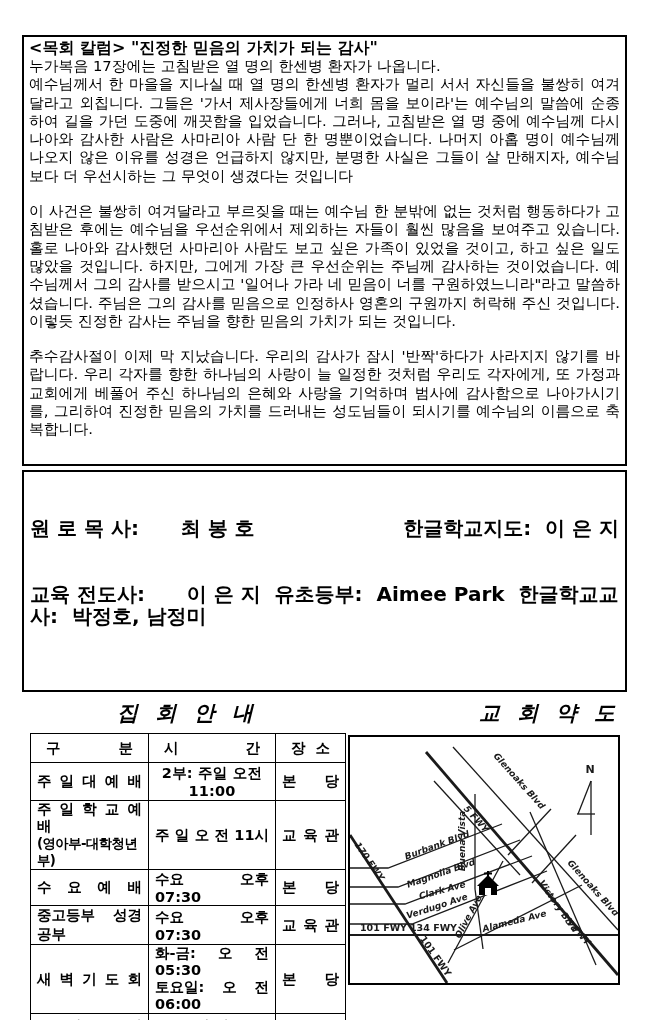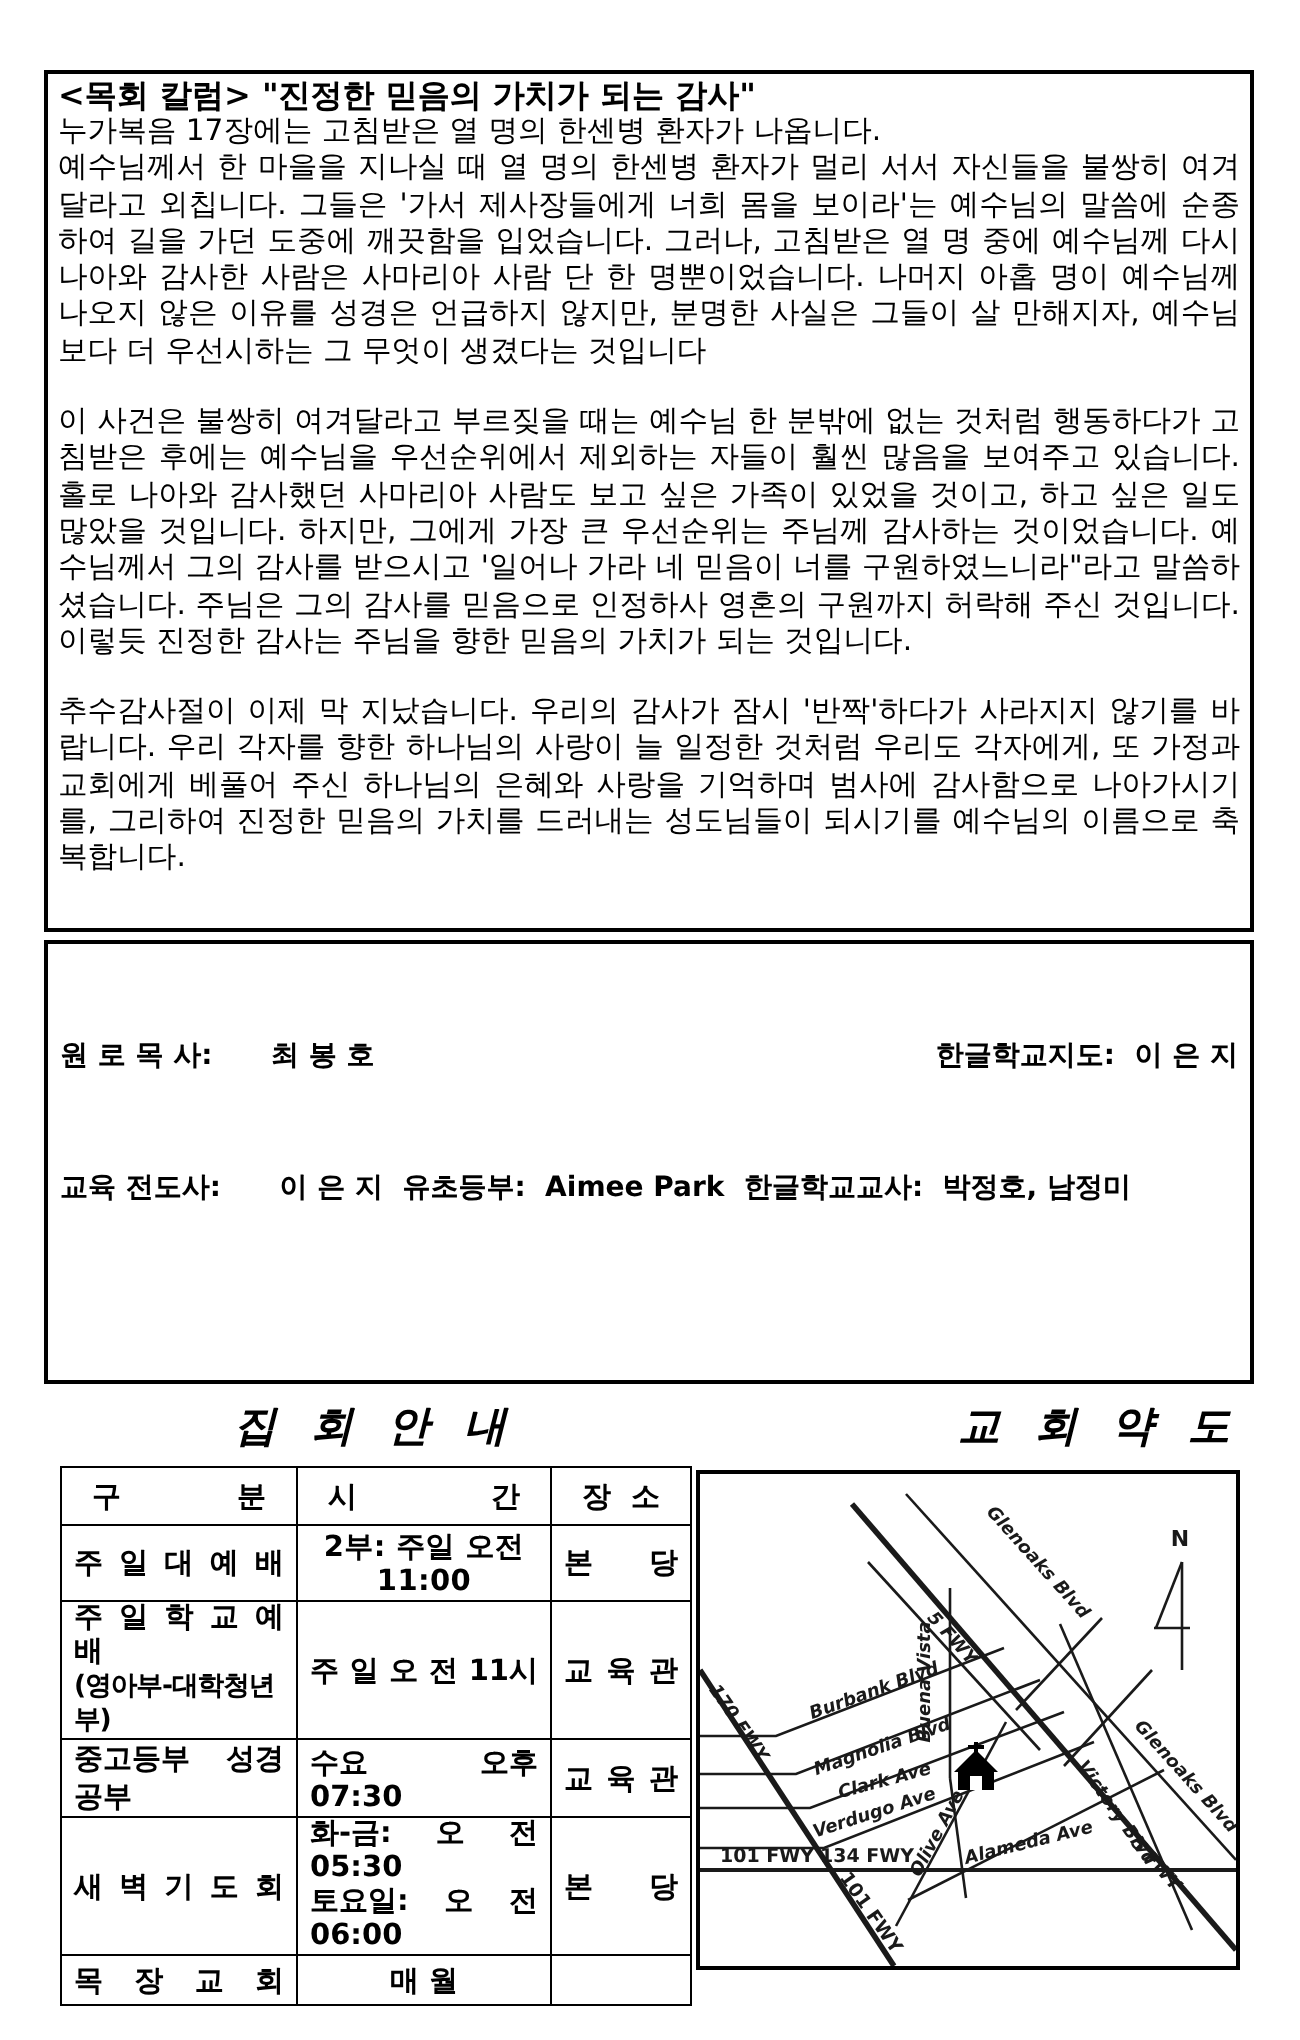--- a/index.html
+++ b/index.html
@@ -8,21 +8,21 @@
     font-family:"DejaVu Sans","Liberation Sans",sans-serif;
   }
   .abs{position:absolute;box-sizing:border-box;}
   
   #column-box{left:22px;top:35px;width:605px;height:431px;border:2px solid #000;padding:1px 5px;overflow:hidden;}
   #column-box .col-title{font-weight:bold;font-size:16px;line-height:19px;margin:0;}
   #column-box p{font-size:14.8px;line-height:18.3px;margin:0;text-align:justify;}
   #column-box p.gap{margin-top:17px;}
   
   #staff-box{left:22px;top:470px;width:605px;height:222px;border:2px solid #000;padding:1px 6px;
-    font-weight:bold;font-size:14px;line-height:22px;white-space:pre-wrap;overflow:hidden;}
+    font-weight:bold;font-size:20px;line-height:22px;white-space:pre-wrap;overflow:hidden;}
   #staff-box .row2{display:flex;justify-content:space-between;}
   
   .section-title{font-weight:bold;font-size:21px;letter-spacing:5px;text-align:center;font-style:italic;}
   #meetings-title{left:30px;top:699px;width:315px;}
   #map-title{left:348px;top:699px;width:272px;text-align:right;}
   
   #meetings-table{left:30px;top:733px;border-collapse:collapse;table-layout:fixed;}
   #meetings-table td{border:1.6px solid #000;font-weight:bold;font-size:14.5px;padding:0 6px;overflow:hidden;}
   #meetings-table .j{text-align:justify;text-align-last:justify;-moz-text-align-last:justify;}
   #meetings-table .c{text-align:center;text-align-last:center;}
@@ -87,20 +87,25 @@
     <td class="j">본 당</td>
   </tr>
   <tr style="height:40px">
     <td class="two">
       <div class="j">주 일 학 교 예 배</div>
       <div class="sub">(영아부-대학청년부)</div>
     </td>
     <td class="j">주 일 오 전 11시</td>
     <td class="j">교 육 관</td>
   </tr>
+  <tr style="height:28px">
+    <td class="j">수 요 예 배</td>
+    <td class="j">수요 오후 07:30</td>
+    <td class="j">본 당</td>
+  </tr>
   <tr style="height:27px">
     <td class="j">중고등부 성경 공부</td>
     <td class="j">수요 오후 07:30</td>
     <td class="j">교 육 관</td>
   </tr>
   <tr style="height:39px">
     <td class="j">새 벽 기 도 회</td>
     <td class="two">
       <div class="j">화-금: 오 전 05:30</div>
       <div class="j">토요일: 오 전 06:00</div>

